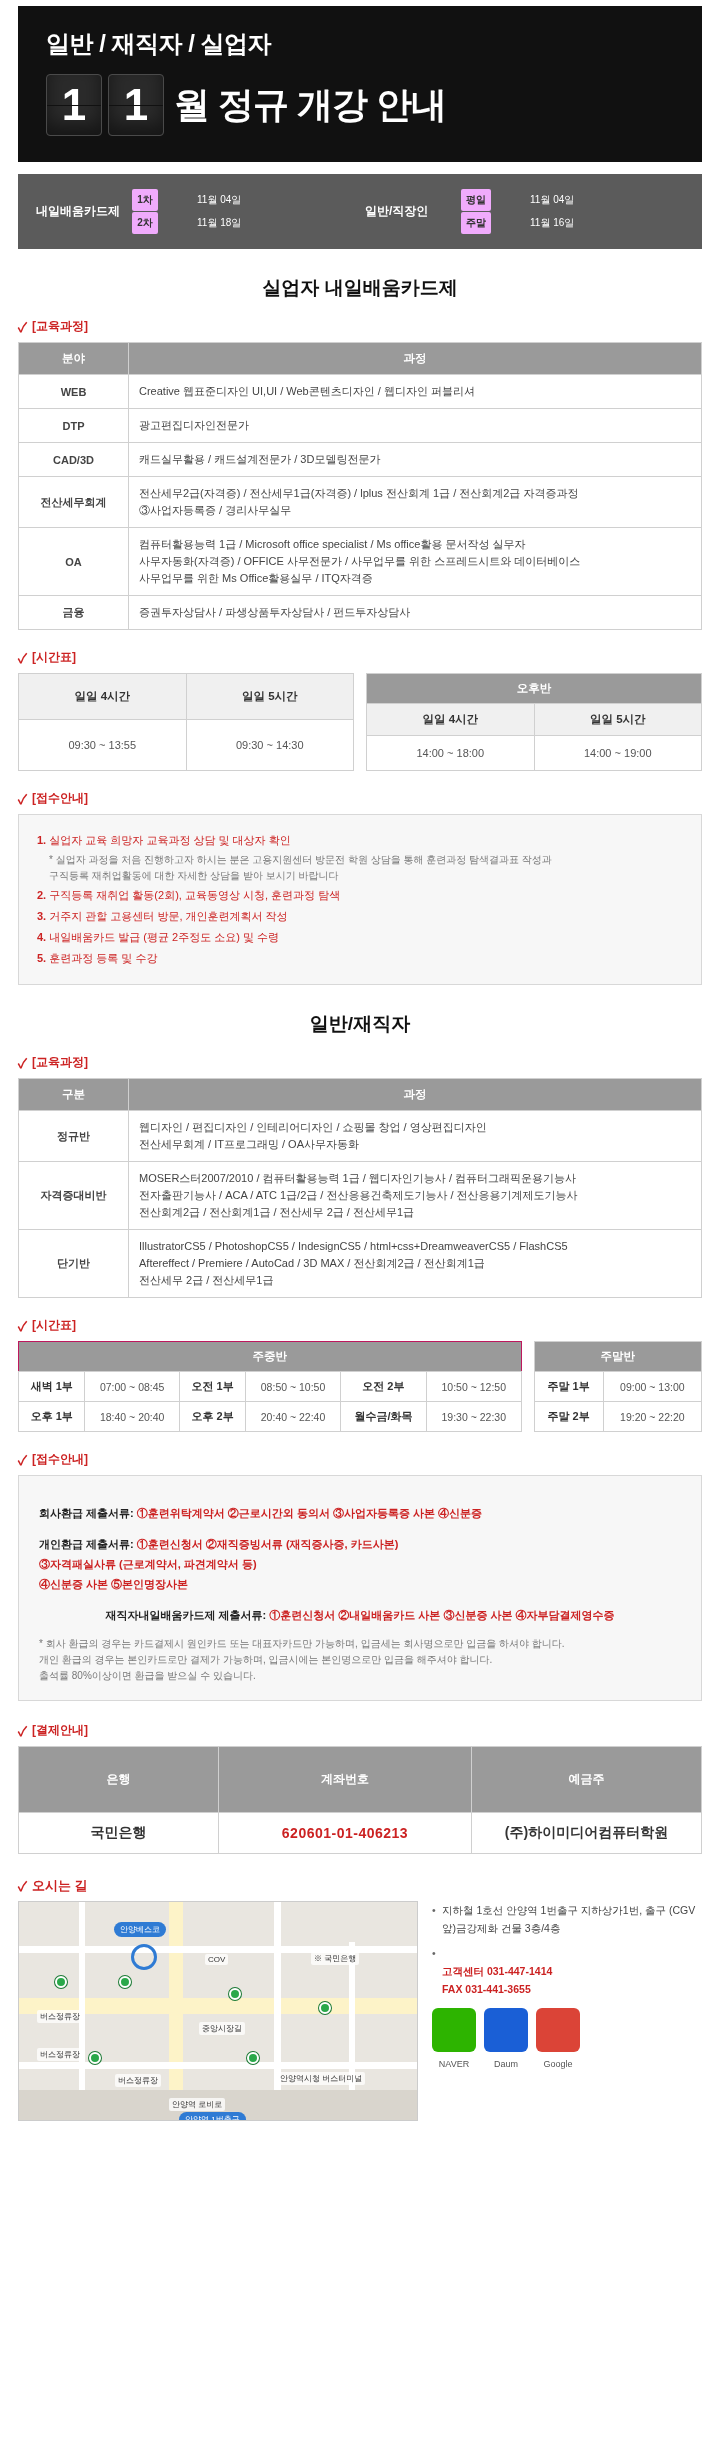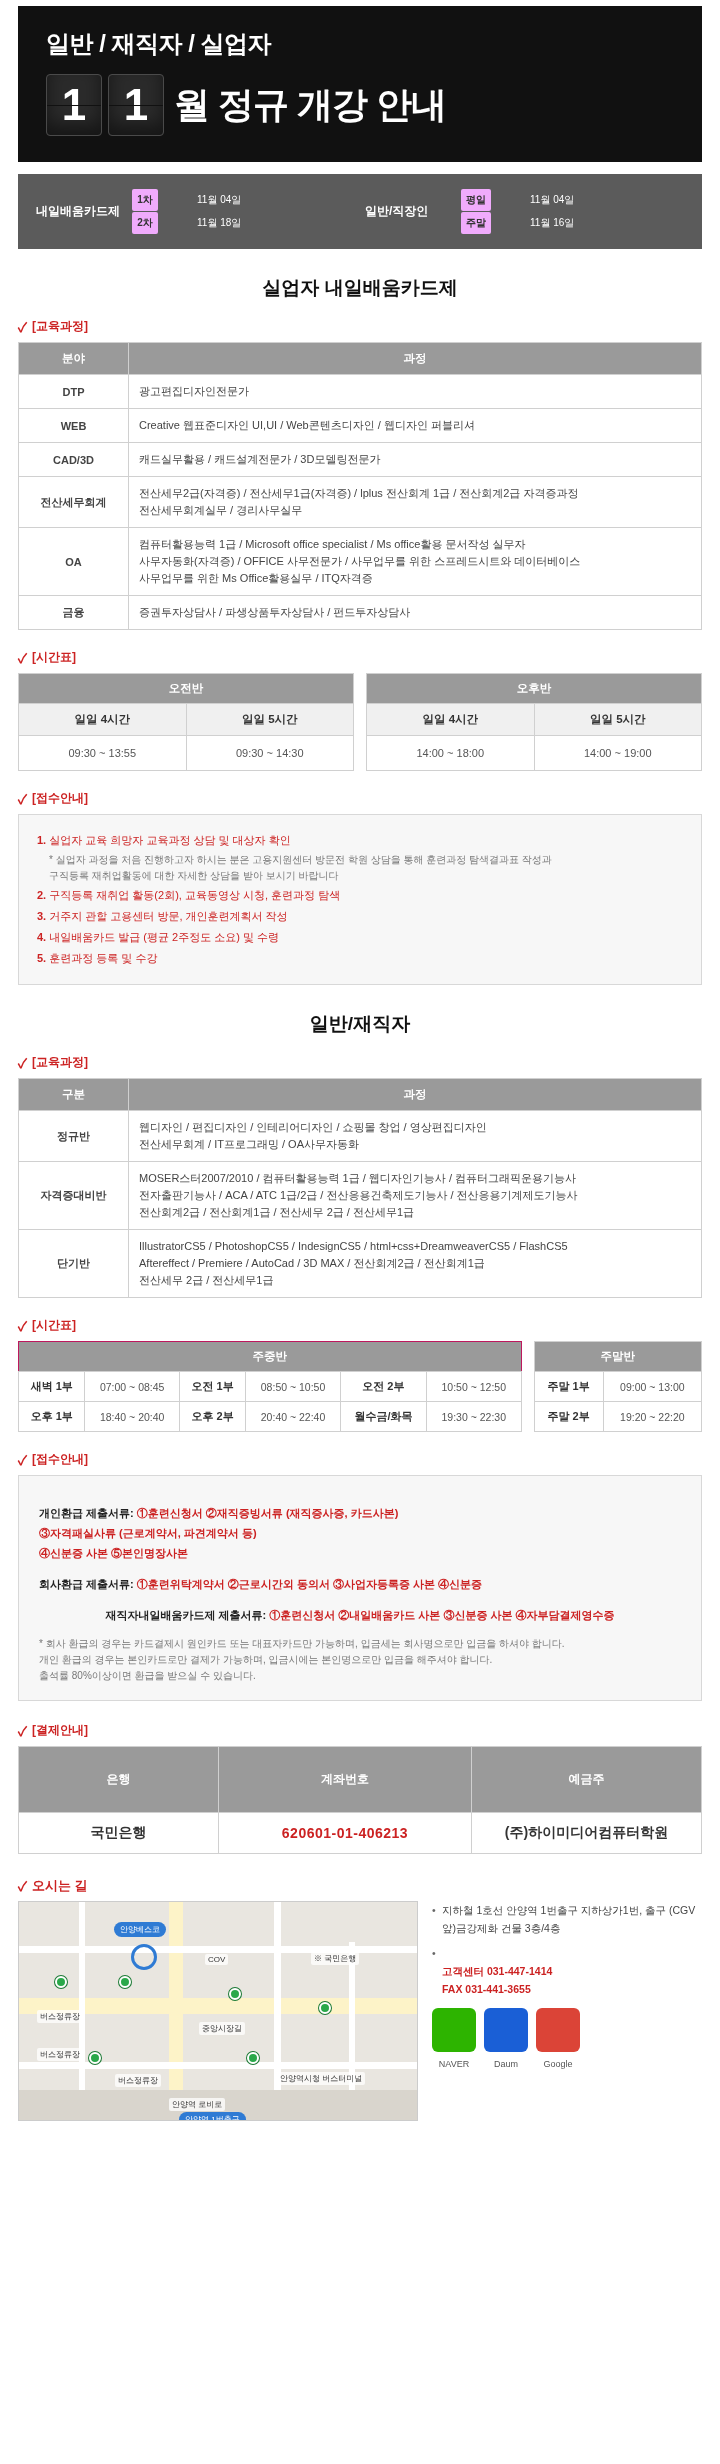--- a/index.html
+++ b/index.html
@@ -212,35 +212,35 @@
 
   <table class="grid">
     <thead>
       <tr>
         <th style="width:110px">분야</th>
         <th>과정</th>
       </tr>
     </thead>
     <tbody>
       <tr>
+        <td class="cat">WEB</td>
+        <td class="desc" style="white-space:pre-line">Creative 웹표준디자인 UI,UI / Web콘텐츠디자인 / 웹디자인 퍼블리셔</td>
+      </tr>
+      <tr>
         <td class="cat">DTP</td>
         <td class="desc" style="white-space:pre-line">광고편집디자인전문가</td>
       </tr>
       <tr>
-        <td class="cat">WEB</td>
-        <td class="desc" style="white-space:pre-line">Creative 웹표준디자인 UI,UI / Web콘텐츠디자인 / 웹디자인 퍼블리셔</td>
-      </tr>
-      <tr>
         <td class="cat">CAD/3D</td>
         <td class="desc" style="white-space:pre-line">캐드실무활용 / 캐드설계전문가 / 3D모델링전문가</td>
       </tr>
       <tr>
         <td class="cat">전산세무회계</td>
         <td class="desc" style="white-space:pre-line">전산세무2급(자격증) / 전산세무1급(자격증) / lplus 전산회계 1급 / 전산회계2급 자격증과정
-전산세무회계실무 / 경리사무실무</td>
+③사업자등록증 / 경리사무실무</td>
       </tr>
       <tr>
         <td class="cat">OA</td>
         <td class="desc" style="white-space:pre-line">컴퓨터활용능력 1급 / Microsoft office specialist / Ms office활용 문서작성 실무자
 사무자동화(자격증) / OFFICE 사무전문가 / 사무업무를 위한 스프레드시트와 데이터베이스
 사무업무를 위한 Ms Office활용실무 / ITQ자격증</td>
       </tr>
       <tr>
         <td class="cat">금융</td>
         <td class="desc" style="white-space:pre-line">증권투자상담사 / 파생상품투자상담사 / 펀드투자상담사</td>
@@ -249,23 +249,20 @@
   </table>
 
   <div class="subhead">
     <span class="checkmark">✓</span>
     <span>[시간표]</span>
   </div>
 
   <div class="tt-wrap">
     <table class="tt">
       <tbody>
-          <tr>
-            <th class="ttHead" colspan="2">오전반</th>
-          </tr>
       <tr>
         <td class="hrs">일일 4시간</td>
         <td class="hrs">일일 5시간</td>
       </tr>
       <tr>
         <td class="tm">09:30 ~ 13:55</td>
         <td class="tm">09:30 ~ 14:30</td>
       </tr>
     </tbody>
       </table>
@@ -387,26 +384,26 @@
     </tbody>
       </table>
   </div>
 
   <div class="subhead">
     <span class="checkmark">✓</span>
     <span>[접수안내]</span>
   </div>
 
   <div class="notebox2">
+    <p><span class="ttl">회사환급 제출서류:</span>
+       <span class="circ">①훈련위탁계약서 ②근로시간외 동의서 ③사업자등록증 사본 ④신분증</span></p>
     <p><span class="ttl">개인환급 제출서류:</span>
        <span class="circ" style="white-space:pre-line">①훈련신청서 ②재직증빙서류 (재직증사증, 카드사본)
 ③자격패실사류 (근로계약서, 파견계약서 등)
 ④신분증 사본 ⑤본인명장사본</span></p>
-    <p><span class="ttl">회사환급 제출서류:</span>
-       <span class="circ">①훈련위탁계약서 ②근로시간외 동의서 ③사업자등록증 사본 ④신분증</span></p>
     <p class="centerline"><span class="ttl">재직자내일배움카드제 제출서류:</span>
        <span class="circ">①훈련신청서 ②내일배움카드 사본 ③신분증 사본 ④자부담결제영수증</span></p>
     <span class="foot" style="white-space:pre-line">* 회사 환급의 경우는 카드결제시 원인카드 또는 대표자카드만 가능하며, 입금세는 회사명으로만 입금을 하셔야 합니다.
   개인 환급의 경우는 본인카드로만 결제가 가능하며, 입금시에는 본인명으로만 입금을 해주셔야 합니다.
   출석률 80%이상이면 환급을 받으실 수 있습니다.</span>
   </div>
 
   <div class="subhead">
     <span class="checkmark">✓</span>
     <span>[결제안내]</span>

